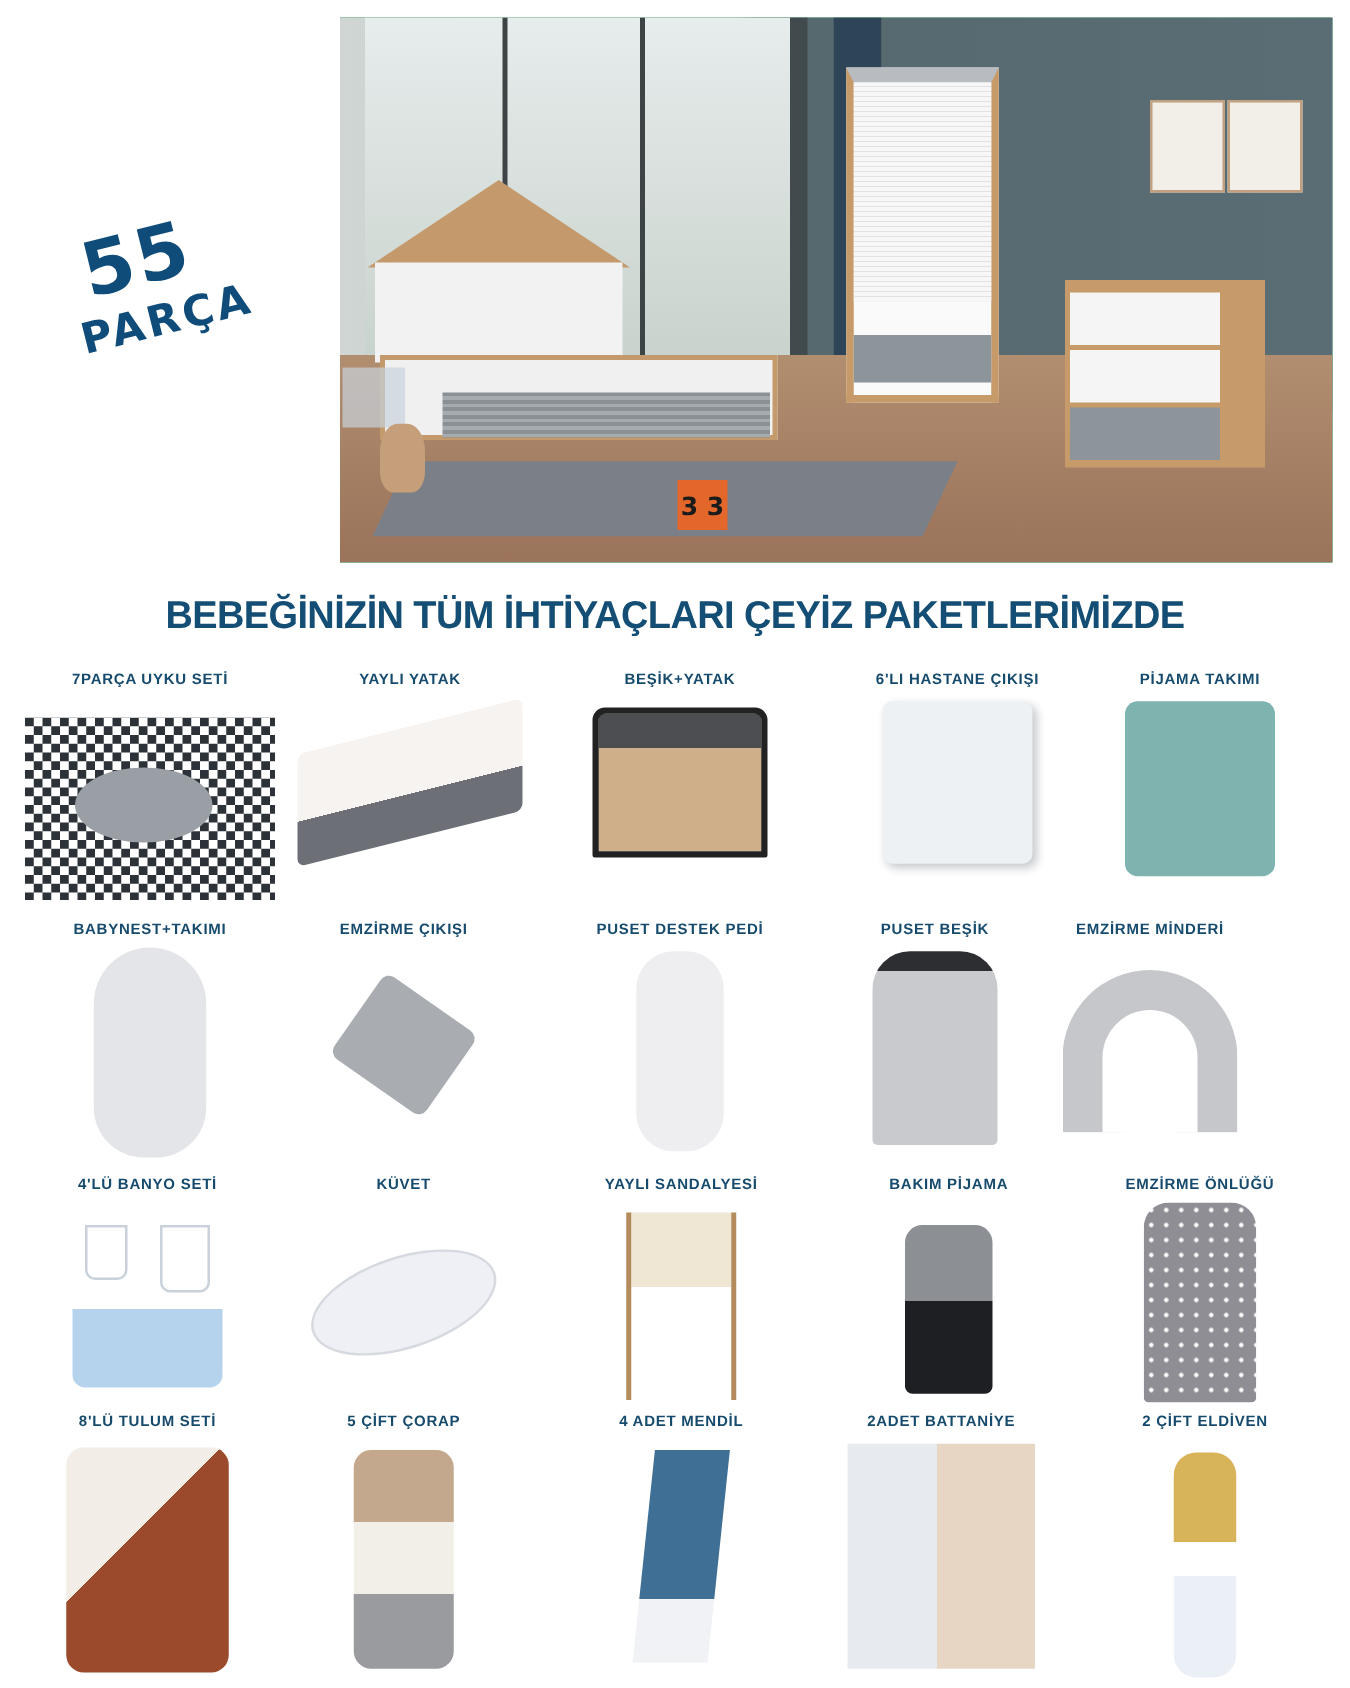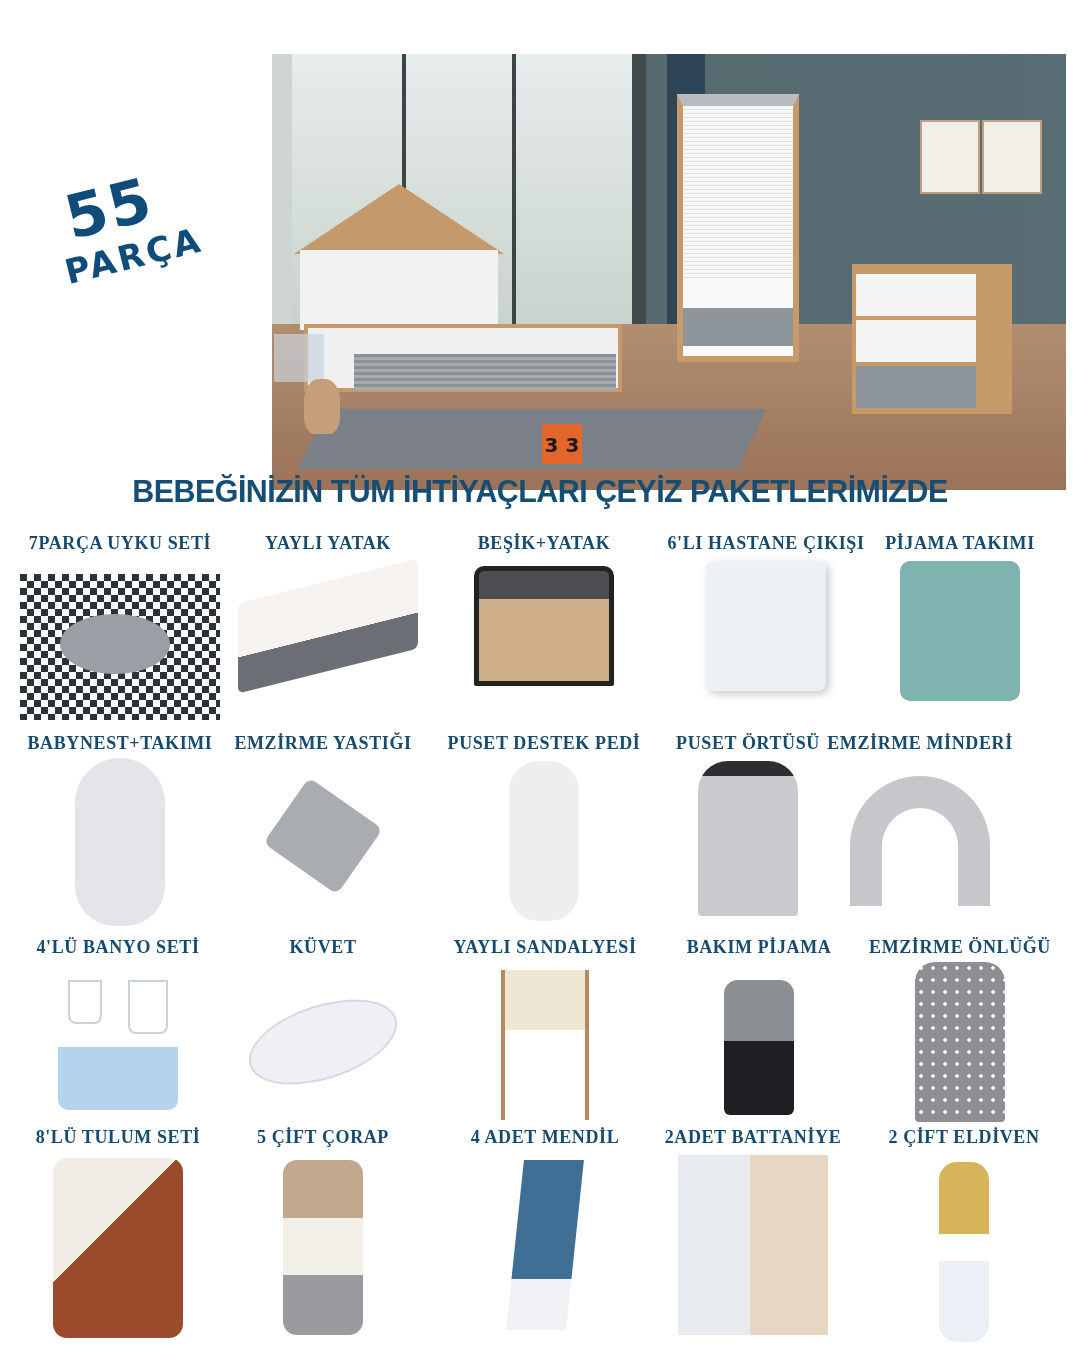--- a/index.html
+++ b/index.html
@@ -3,21 +3,21 @@
 <meta charset="utf-8">
 <style>
   html,body{margin:0;padding:0;background:#ffffff;}
   body{width:1080px;height:1350px;position:relative;overflow:hidden;font-family:"DejaVu Sans",sans-serif;color:#1a4a6e;}
   .abs{position:absolute;}
   
   .badge{left:52px;top:170px;width:190px;height:140px;transform:rotate(-14deg);transform-origin:center;}
   .badge-num{position:absolute;left:22px;top:0;font-family:"DejaVu Sans",sans-serif;font-weight:bold;font-size:60px;color:#0f4c7a;letter-spacing:2px;line-height:60px;}
   .badge-word{position:absolute;left:8px;top:62px;font-family:"DejaVu Sans",sans-serif;font-weight:bold;font-size:34px;color:#0f4c7a;letter-spacing:3px;line-height:40px;}
   
-  .hero{left:272px;top:14px;width:794px;height:436px;overflow:hidden;background:#15803d;margin-top:40px;}
+  .hero{left:272px;top:14px;width:794px;height:436px;overflow:hidden;background:#15803d;}
   .hero .wall{position:absolute;left:0;top:0;width:100%;height:72%;background:linear-gradient(90deg,#cfd6d4 0%,#b9c4c3 40%,#56696f 42%,#5a6d74 100%);}
   .hero .window{position:absolute;left:20px;top:0;width:340px;height:270px;background:linear-gradient(180deg,#e7ecec,#c9d3cd);border-right:14px solid #414a4c;}
   .hero .window .pane{position:absolute;top:0;width:4px;height:100%;background:#3c4446;}
   .hero .spacewall{position:absolute;left:395px;top:0;width:38px;height:270px;background:#2d4556;}
   .hero .floor{position:absolute;left:0;top:62%;width:100%;height:38%;background:linear-gradient(180deg,#b28e70,#9a735a);}
   .hero .rug{position:absolute;left:40px;top:355px;width:440px;height:60px;background:#7b7f88;transform:skewX(-25deg);}
   .hero .bed{position:absolute;left:22px;top:130px;width:320px;height:210px;}
   .hero .bed .roof{position:absolute;left:0;top:0;width:0;height:0;border-left:105px solid transparent;border-right:105px solid transparent;border-bottom:70px solid #c49a6c;}
   .hero .bed .house{position:absolute;left:6px;top:66px;width:198px;height:80px;background:#f2f2f2;}
   .hero .bed .body{position:absolute;left:10px;top:140px;width:310px;height:60px;background:#f0f0f0;border:4px solid #c49a6c;}
@@ -31,21 +31,21 @@
   .hero .dresser .d{position:absolute;left:4px;width:120px;height:42px;}
   .hero .cube{position:absolute;left:270px;top:370px;width:40px;height:40px;background:#e3672a;color:#1b1b1b;font-weight:bold;font-size:20px;text-align:center;line-height:42px;}
   .hero .teddy{position:absolute;left:32px;top:325px;width:36px;height:55px;background:#c59e7a;border-radius:40% 40% 30% 30%;}
   .hero .toys{position:absolute;left:2px;top:280px;width:50px;height:48px;background:rgba(200,210,220,0.7);}
   
   .headline{left:0;top:474px;width:1080px;text-align:center;font-family:"Liberation Sans",sans-serif;font-weight:bold;font-size:31px;color:#154e74;letter-spacing:-0.5px;transform:scaleX(0.98);}
   
   .grid{left:0;top:530px;width:1080px;}
   .row{position:absolute;left:0;width:1080px;}
   .cell{position:absolute;width:216px;text-align:center;}
-  .cell .label{display:block;font-family:Liberation Serif, serif;font-weight:bold;font-size:18px;color:#174b6d;letter-spacing:0.6px;white-space:nowrap;height:26px;line-height:26px;}
+  .cell .label{display:block;font-family:Liberation Sans, sans-serif;font-weight:bold;font-size:12px;color:#174b6d;letter-spacing:0.6px;white-space:nowrap;height:26px;line-height:26px;}
   .cell .pic{position:relative;margin:0 auto;}
   
   .p-sleep{width:200px;height:146px;background:repeating-conic-gradient(#ffffff 0 25%,#2d3238 0 50%) 0 0/14px 14px;border:0;}
   .p-sleep::after{content:"";position:absolute;left:40px;top:40px;width:110px;height:60px;background:#9a9fa6;border-radius:50%;}
   .p-mattress{width:180px;height:90px;margin-top:25px !important;background:linear-gradient(180deg,#f7f3f1 60%,#6c7076 60%);transform:skewY(-14deg);border-radius:6px;}
   .p-crib{width:130px;height:110px;margin-top:10px !important;background:linear-gradient(180deg,#4c4e52 0 25%,#cfae8a 25%);border:5px solid #222;border-radius:10px 10px 2px 2px;}
   .p-hospital{width:120px;height:130px;margin-top:5px !important;background:#eef1f4;box-shadow:3px 3px 8px #c5c8cc;border-radius:8px;}
   .p-pajama{width:120px;height:140px;margin-top:5px !important;background:#7fb3af;border-radius:10px;}
   .p-nest{width:90px;height:168px;margin-top:2px !important;background:#e4e5e8;border-radius:45px 45px 40px 40px;}
   .p-pillow{width:90px;height:80px;margin-top:40px !important;background:#a9adb2;transform:rotate(35deg);border-radius:8px;}
@@ -132,29 +132,29 @@
       <div class="pic p-pajama"></div>
     </div>
   </div>
 
   <div class="row" style="top:200px">
     <div class="cell" style="left:12px">
       <span class="label">BABYNEST+TAKIMI</span>
       <div class="pic p-nest"></div>
     </div>
     <div class="cell" style="left:215px">
-      <span class="label">EMZİRME YASTIĞI</span>
+      <span class="label">EMZİRME ÇIKIŞI</span>
       <div class="pic p-pillow"></div>
     </div>
     <div class="cell" style="left:436px">
       <span class="label">PUSET DESTEK PEDİ</span>
       <div class="pic p-pad"></div>
     </div>
     <div class="cell" style="left:640px">
-      <span class="label">PUSET ÖRTÜSÜ</span>
+      <span class="label">PUSET BEŞİK</span>
       <div class="pic p-cover"></div>
     </div>
     <div class="cell" style="left:812px">
       <span class="label">EMZİRME MİNDERİ</span>
       <div class="pic p-nursing"></div>
     </div>
   </div>
 
   <div class="row" style="top:404px">
     <div class="cell" style="left:10px">

